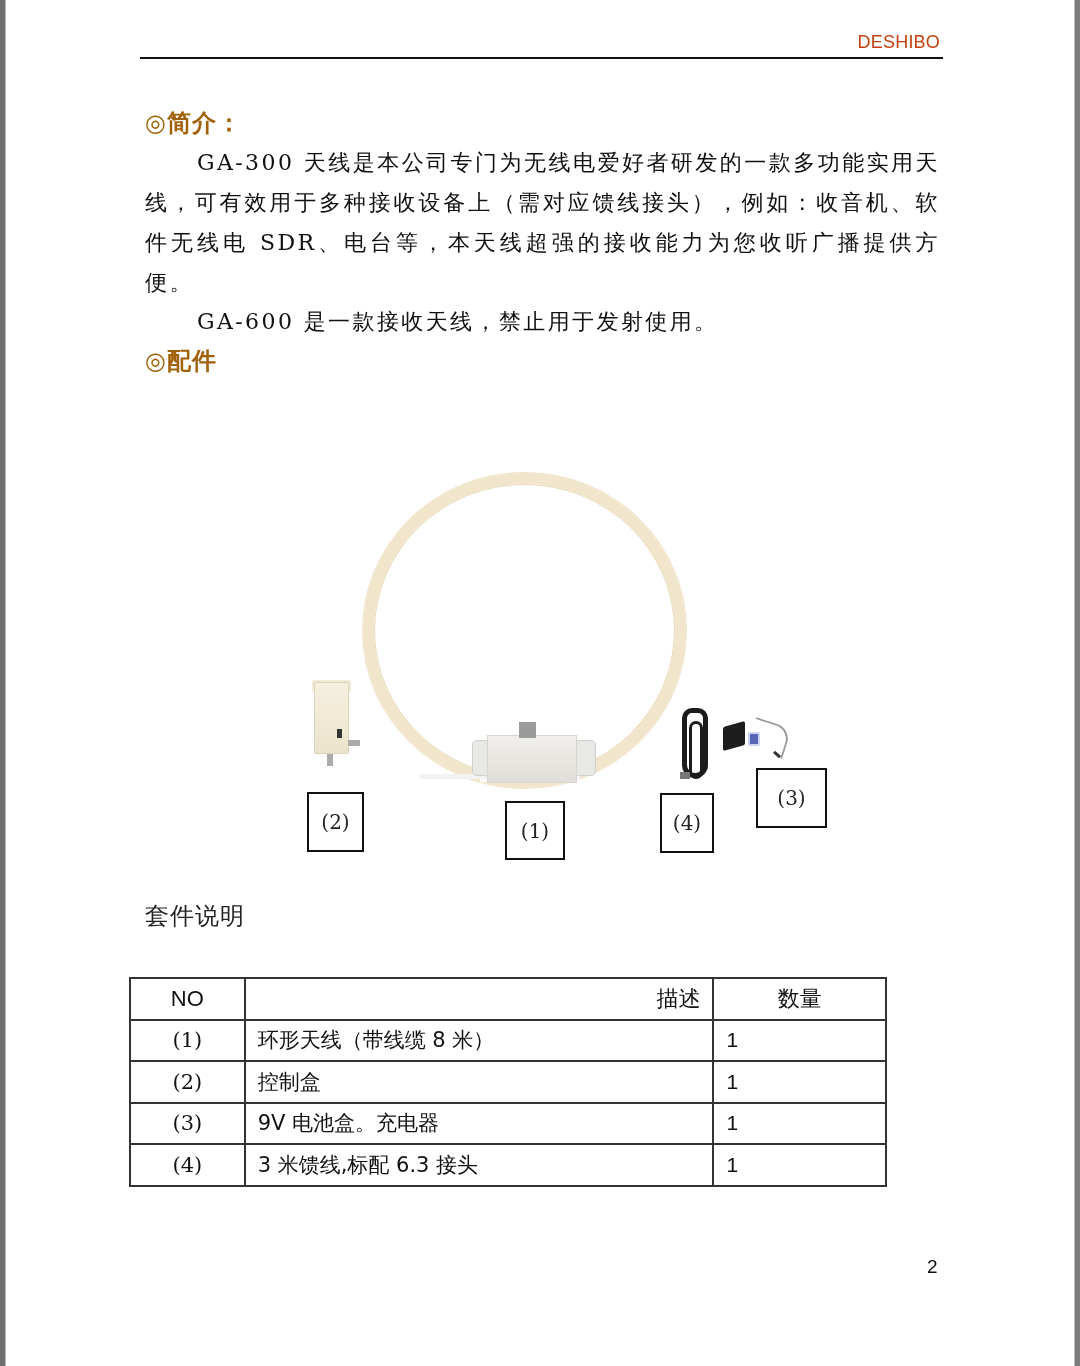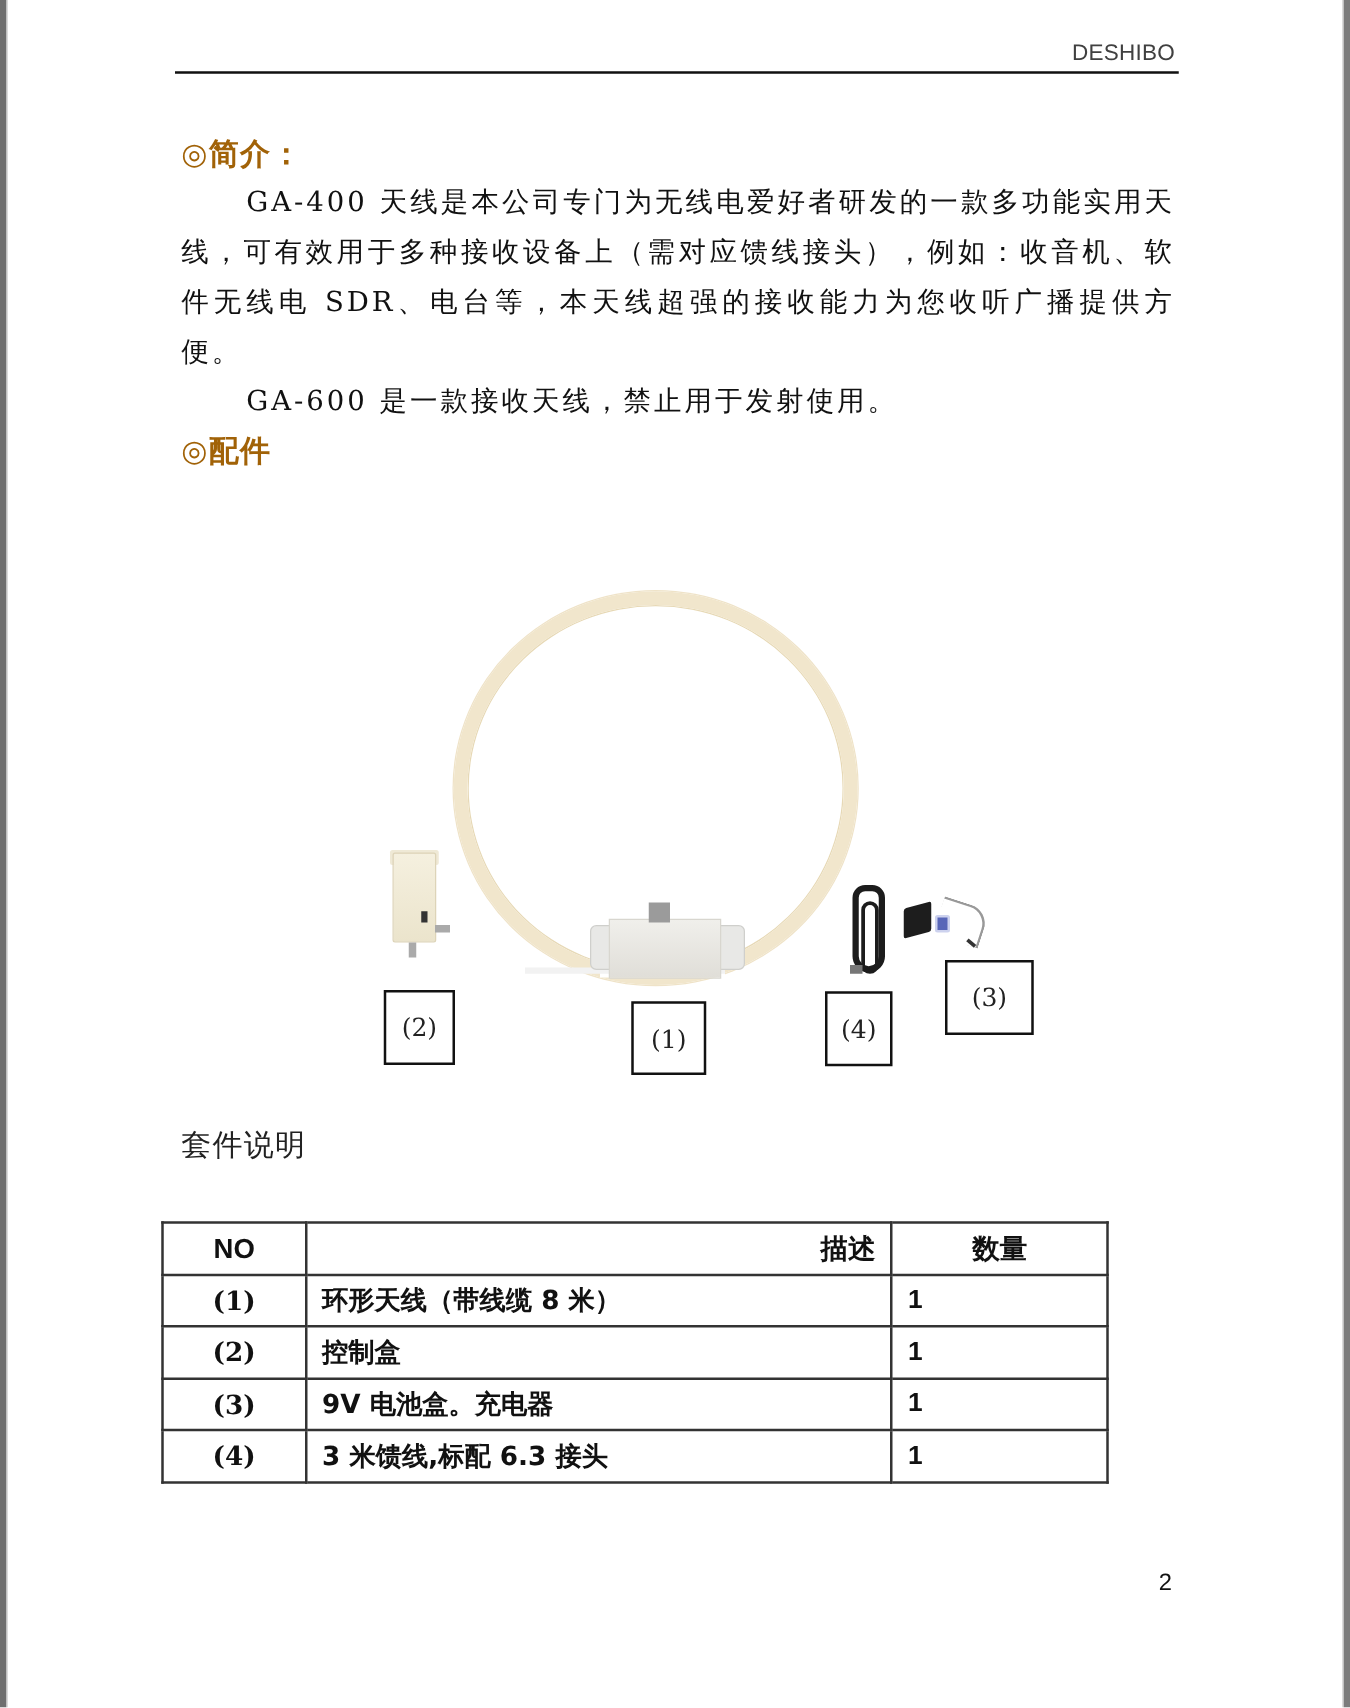--- a/index.html
+++ b/index.html
@@ -3,21 +3,21 @@
 <meta charset="utf-8">
 <style>
   * { margin: 0; padding: 0; box-sizing: border-box; }
   html, body { width: 1080px; height: 1366px; background: #ffffff; overflow: hidden; }
   body { position: relative; font-family: "DejaVu Serif", "Liberation Serif", serif; color: #111; }
   .edge-left { position: absolute; left: 0; top: 0; width: 5px; height: 1366px; background: #6f6f6f; }
   .edge-left::after { content: ""; position: absolute; left: 5px; top: 0; width: 1px; height: 100%; background: #b8b8b8; }
   .edge-right { position: absolute; right: 0; top: 0; width: 5px; height: 1366px; background: #7c7c7c; }
   .edge-right::before { content: ""; position: absolute; left: -1px; top: 0; width: 1px; height: 100%; background: #b8b8b8; }
 
-  .header-brand { position: absolute; right: 140px; top: 32px; font-family: "Liberation Sans", "DejaVu Sans", sans-serif; font-size: 18px; letter-spacing: 0.2px; color: #404040; }
+  .header-brand { position: absolute; right: 140px; top: 32px; font-family: "Liberation Sans", "DejaVu Sans", sans-serif; font-size: 18px; letter-spacing: 0.2px; color: #c2410c; }
   .header-rule { position: absolute; left: 140px; top: 57px; width: 803px; height: 2px; background: #111; }
 
   .heading { position: absolute; left: 145px; font-size: 24px; font-weight: bold; font-family: "DejaVu Sans", "Liberation Sans", sans-serif; color: #a16207; letter-spacing: 1px; }
   .h-intro { top: 107px; }
   .h-acc { top: 345px; }
 
   .para { position: absolute; left: 145px; width: 795px; font-size: 22px; line-height: 40px; color: #111; letter-spacing: 2.4px; text-align: justify; text-align-last: left; }
   .para .indent { display: inline-block; width: 52px; }
   .p1 { top: 143px; }
   .p2 { top: 302px; }
@@ -51,40 +51,40 @@
 
   .label-box { position: absolute; border: 2px solid #111; background: #fff; font-size: 20px; display: flex; align-items: center; justify-content: center; font-family: "DejaVu Serif", "Liberation Serif", serif; color: #222; }
   .lb2 { left: 17px; top: 332px; width: 57px; height: 60px; }
   .lb1 { left: 215px; top: 341px; width: 60px; height: 59px; }
   .lb4 { left: 370px; top: 333px; width: 54px; height: 60px; }
   .lb3 { left: 466px; top: 308px; width: 71px; height: 60px; }
 
   .kit-title { position: absolute; left: 145px; top: 900px; font-size: 24px; font-family: "DejaVu Sans", "Liberation Sans", sans-serif; color: #222; letter-spacing: 1px; }
 
   table.kit { position: absolute; left: 129px; top: 977px; width: 758px; border-collapse: collapse; font-size: 21px; color: #111; }
-  table.kit td, table.kit th { border: 2px solid #333; height: 41.5px; font-weight: bold; padding: 2px 12px; vertical-align: middle; }
+  table.kit td, table.kit th { border: 2px solid #333; height: 41.5px; font-weight: normal; padding: 2px 12px; vertical-align: middle; }
   table.kit th { font-family: "DejaVu Sans", "Liberation Sans", sans-serif; font-size: 22px; text-align: center; }
   table.kit th.no { font-family: "Liberation Sans", sans-serif; }
   .c-no { width: 113px; text-align: center; font-family: "DejaVu Serif", serif; }
   .c-desc { width: 462px; text-align: left; font-family: "DejaVu Sans", "Liberation Sans", sans-serif; }
   .c-qty { width: 170px; text-align: left; font-family: "Liberation Sans", sans-serif; }
 
   .page-number { position: absolute; left: 927px; top: 1256px; font-family: "Liberation Sans", sans-serif; font-size: 19px; color: #111; }
 </style>
 </head>
 <body>
 
 <div class="edge-left"></div>
 <div class="edge-right"></div>
 
 <div class="header-brand">DESHIBO</div>
 <div class="header-rule"></div>
 
 <div class="heading h-intro">◎简介：</div>
-<div class="para p1"><span class="indent"></span><span>GA-400 天线是本公司专门为无线电爱好者研发的一款多功能实用天线，可有效用于多种接收设备上（需对应馈线接头），例如：收音机、软件无线电 SDR、电台等，本天线超强的接收能力为您收听广播提供方便。</span></div>
+<div class="para p1"><span class="indent"></span><span>GA-300 天线是本公司专门为无线电爱好者研发的一款多功能实用天线，可有效用于多种接收设备上（需对应馈线接头），例如：收音机、软件无线电 SDR、电台等，本天线超强的接收能力为您收听广播提供方便。</span></div>
 <div class="para p2"><span class="indent"></span><span>GA-600 是一款接收天线，禁止用于发射使用。</span></div>
 
 <div class="heading h-acc">◎配件</div>
 
 <div class="photo">
   <div class="ring"></div>
   <div class="ring-gap"></div>
   <div class="hub-shadow"></div>
   <div class="hub-wire l"></div>
   <div class="hub-wire r"></div>

